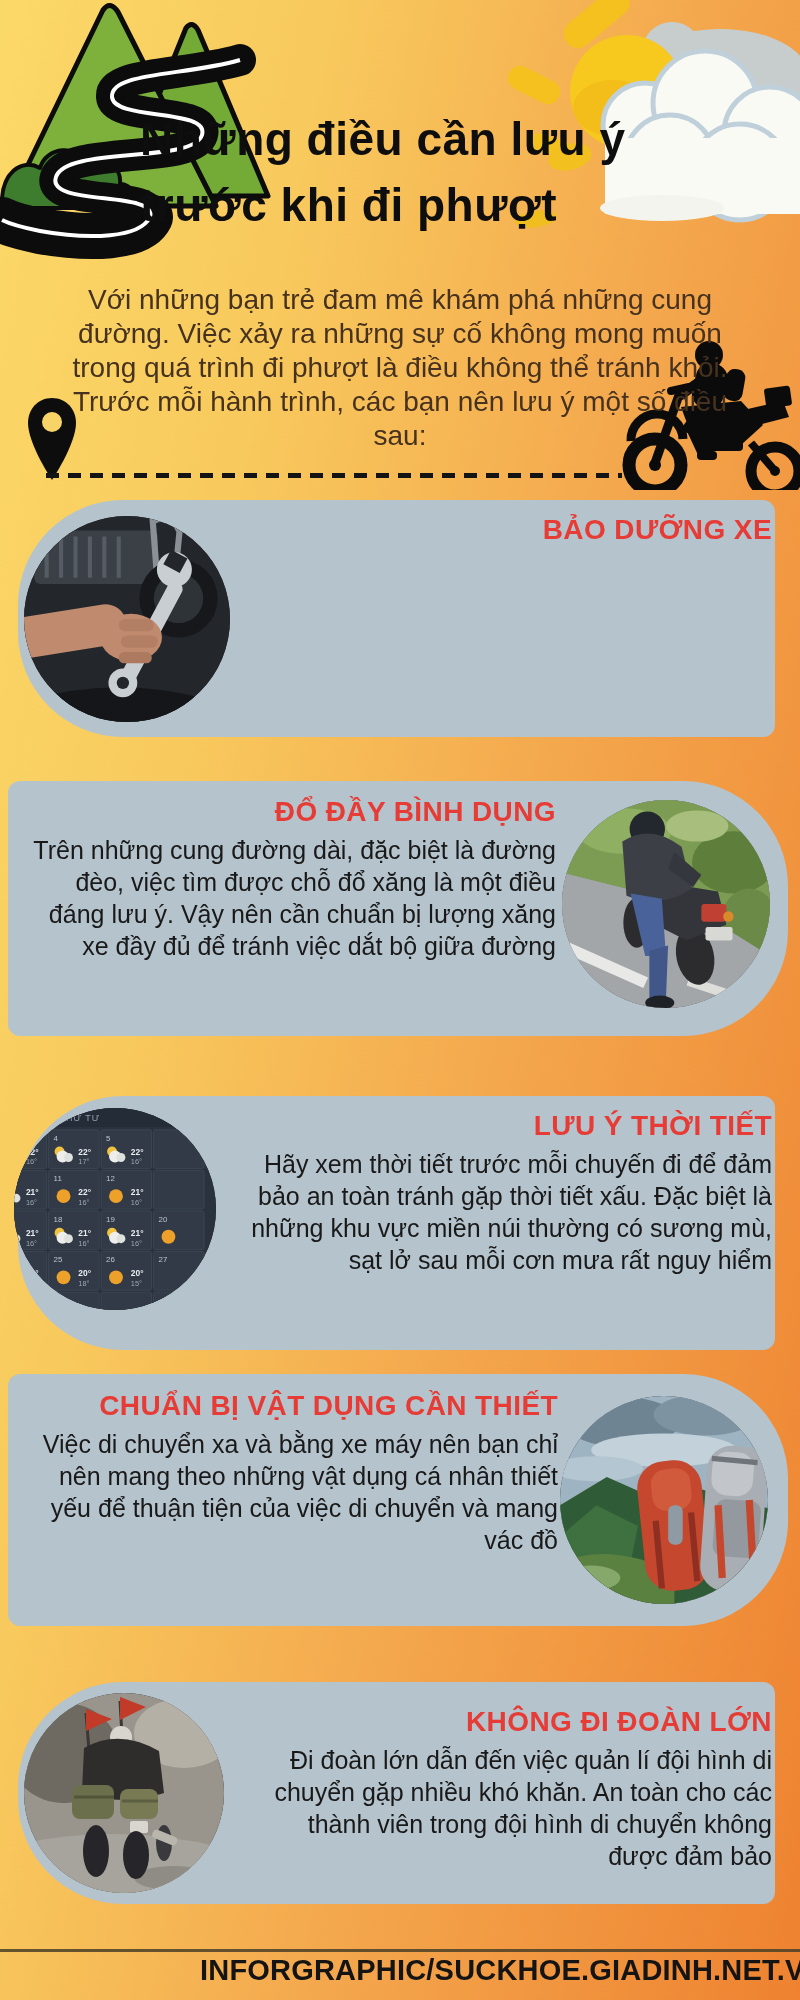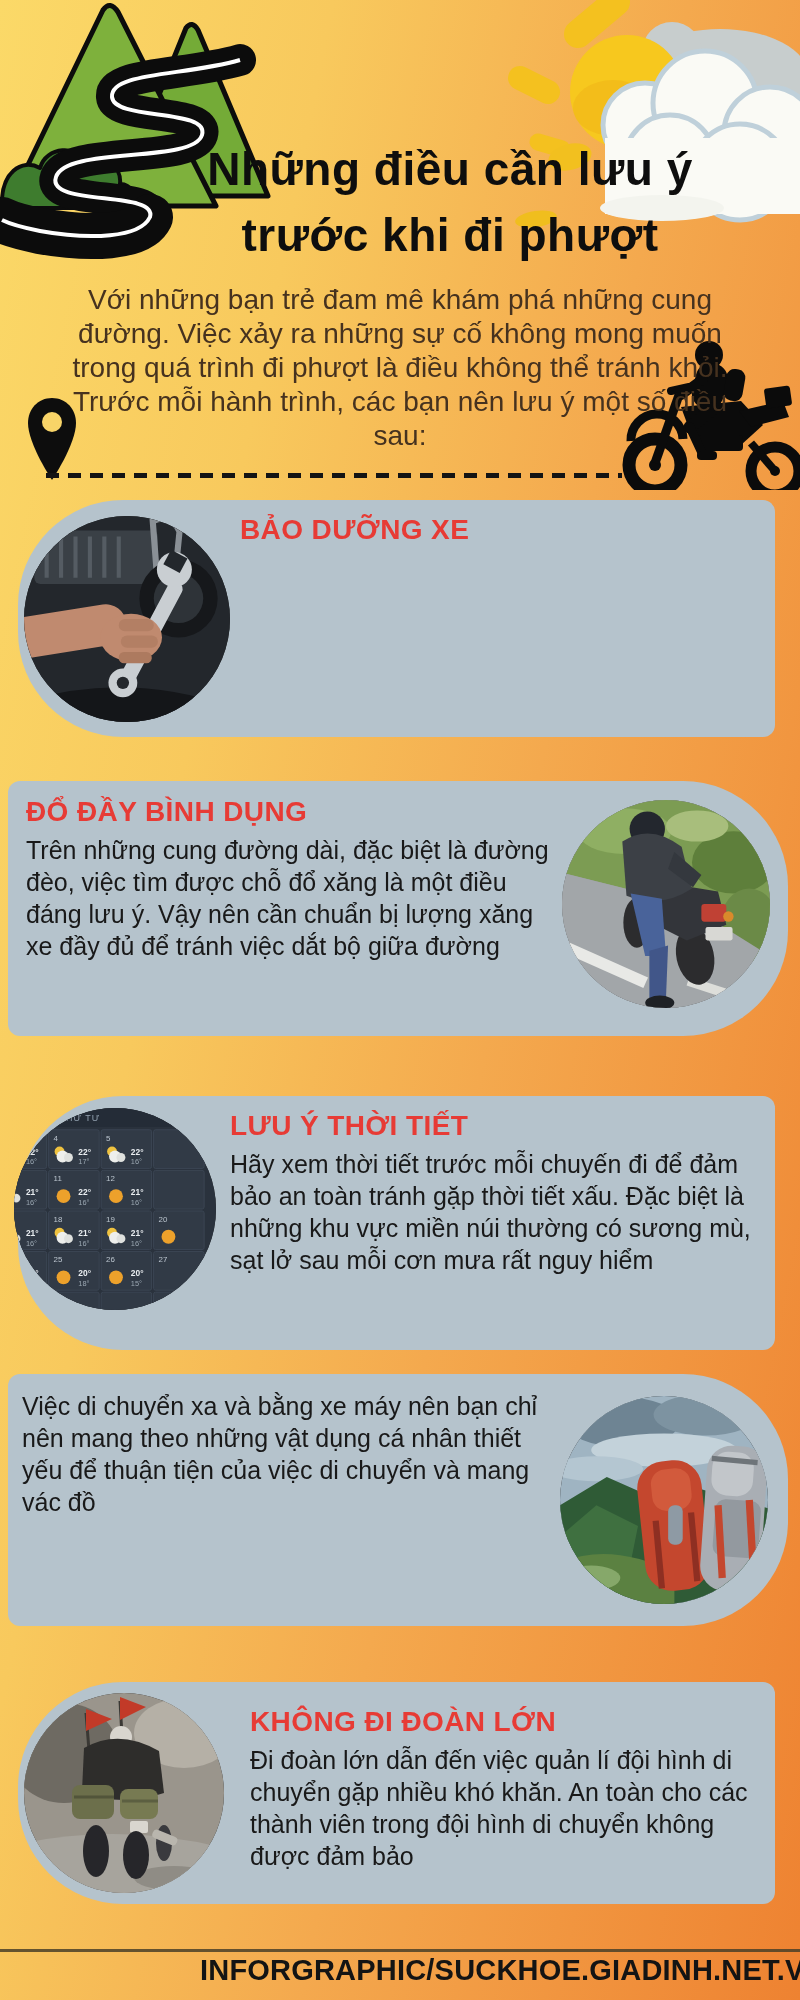--- a/index.html
+++ b/index.html
@@ -4,41 +4,41 @@
 <style>
   html,body{margin:0;padding:0;background:#777;}
   .stage{
     position:relative;width:800px;height:2000px;margin:0 auto;overflow:hidden;
     background:linear-gradient(101deg,#FBD968 0%,#F8C95D 28%,#F4A94E 58%,#EE8231 100%);
     font-family:"Liberation Sans", sans-serif;
   }
   .abs{position:absolute;}
   
   .title{
-    top:136px;right:40px;width:620px;text-align:center;
+    top:106px;right:40px;width:620px;text-align:left;
     font-size:46px;font-weight:bold;color:#0e0e0e;line-height:66px;letter-spacing:0.5px;
     z-index:5;
   }
   
   .intro{
     top:283px;left:70px;width:660px;text-align:center;
     font-size:28px;line-height:34px;color:#46321f;z-index:4;
   }
   
   .route-dash{
     top:473px;left:46px;width:576px;height:5px;z-index:3;
     background:repeating-linear-gradient(90deg,#141414 0 13px,transparent 13px 22px);
   }
   
   .card{background:#B5C3CC;z-index:2;}
   .card.left-round{left:18px;width:757px;border-radius:105px 12px 12px 105px;}
   .card.right-round{left:8px;width:780px;border-radius:12px 105px 105px 12px;}
   .photo{border-radius:50%;overflow:hidden;z-index:6;background:#222;}
   .photo svg{display:block;width:100%;height:100%;}
-  .cardtext{z-index:7;text-align:left;}
+  .cardtext{z-index:7;text-align:right;}
   .cardtext h2{margin:0 0 6px 0;font-size:28px;font-weight:bold;color:#E73B35;letter-spacing:0.4px;}
   .cardtext p{margin:0;font-size:25px;line-height:32px;color:#191919;}
   
   .footer-rule{top:1949px;left:0;width:800px;height:3px;background:#4a4028;opacity:0.85;z-index:3;}
   .footer-text{
     top:1954px;left:200px;width:592px;text-align:center;
     font-size:29px;font-weight:bold;color:#141414;letter-spacing:0.2px;z-index:4;
   }
   svg .ln{stroke:#0c0c0c;fill:none;}
 </style>
@@ -327,20 +327,21 @@
         <rect x="138" y="48" width="58" height="140" rx="24" fill="#A9AEB4" transform="rotate(4 167 118)"></rect>
         <rect x="146" y="54" width="40" height="42" rx="15" fill="#C2C6CA" transform="rotate(4 166 75)"></rect>
         <rect x="148" y="100" width="44" height="55" rx="10" fill="#93999F" transform="rotate(4 170 127)"></rect>
         <line x1="152" y1="105" x2="156" y2="175" stroke="#C4472E" stroke-width="7"></line>
         <line x1="182" y1="100" x2="186" y2="170" stroke="#C4472E" stroke-width="7"></line>
         <line x1="146" y1="60" x2="190" y2="64" stroke="#6E7479" stroke-width="5"></line>
       </g>
     </svg>
   </div>
   <div class="abs cardtext" style="left:22px;top:1390px;width:536px">
+    <h2>CHUẨN BỊ VẬT DỤNG CẦN THIẾT</h2>
     <p>Việc di chuyển xa và bằng xe máy nên bạn chỉ nên mang theo những vật dụng cá nhân thiết yếu để thuận tiện của việc di chuyển và mang vác đồ</p>
   </div>
 
   <div class="abs card left-round" style="top:1682px;height:222px"></div>
   <div class="abs photo" style="left:24px;top:1693px;width:200px;height:200px">
     <svg viewBox="0 0 200 200">
       <rect width="200" height="200" fill="#9A958C"></rect>
       <ellipse cx="40" cy="60" rx="55" ry="50" fill="#6E6A62"></ellipse>
       <ellipse cx="160" cy="40" rx="50" ry="35" fill="#B5B0A6"></ellipse>
       <path d="M 0,150 Q 100,130 200,155 L 200,200 L 0,200 Z" fill="#A7A49D"></path>

